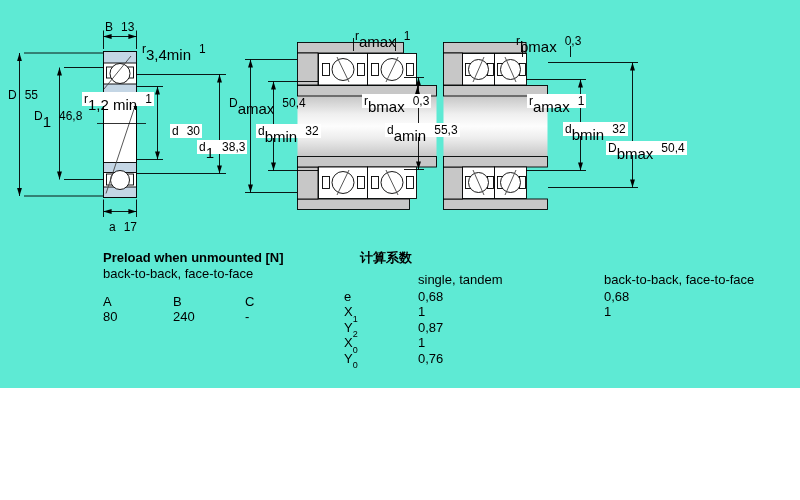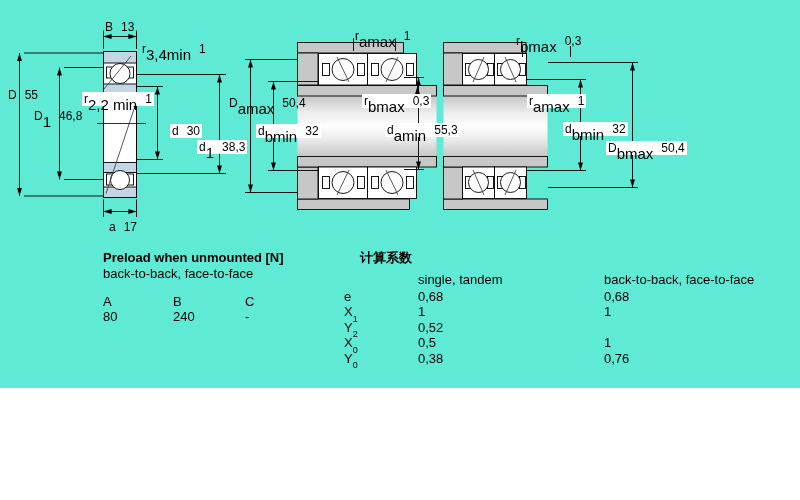--- a/index.html
+++ b/index.html
@@ -208,21 +208,21 @@
 
       <line x1="522.5" y1="46" x2="522.5" y2="57" stroke="#000" stroke-width="0.9"></line>
       <line x1="570.5" y1="46" x2="570.5" y2="57" stroke="#000" stroke-width="0.9"></line>
     </g>
   </svg>
 
   <div class="dim" style="left:105px;top:20px"><span>B</span><sub></sub><span class="val">13</span></div>
   <div class="dim" style="left:142px;top:42px"><span>r</span><sub>3,4min</sub><span class="val">1</span></div>
   <div class="dim" style="left:8px;top:88px"><span>D</span><sub></sub><span class="val">55</span></div>
   <div class="dim" style="left:34px;top:109px"><span>D</span><sub>1</sub><span class="val">46,8</span></div>
-  <div class="dim wbg" style="left:82px;top:92px"><span>r</span><sub>2,2 min</sub><span class="val">1</span></div>
+  <div class="dim wbg" style="left:82px;top:92px"><span>r</span><sub>1,2 min</sub><span class="val">1</span></div>
   <div class="dim wbg" style="left:170px;top:124px"><span>d</span><sub></sub><span class="val">30</span></div>
   <div class="dim wbg" style="left:197px;top:140px"><span>d</span><sub>1</sub><span class="val">38,3</span></div>
   <div class="dim" style="left:109px;top:220px"><span>a</span><sub></sub><span class="val">17</span></div>
 
   <div class="dim" style="left:355px;top:29px"><span>r</span><sub>amax</sub><span class="val">1</span></div>
   <div class="dim" style="left:229px;top:96px"><span>D</span><sub>amax</sub><span class="val">50,4</span></div>
   <div class="dim wbg" style="left:362px;top:94px"><span>r</span><sub>bmax</sub><span class="val">0,3</span></div>
   <div class="dim wbg" style="left:256px;top:124px"><span>d</span><sub>bmin</sub><span class="val">32</span></div>
   <div class="dim wbg" style="left:385px;top:123px"><span>d</span><sub>amin</sub><span class="val">55,3</span></div>
 
@@ -262,27 +262,25 @@
       <span class="fc1">0,68</span>
       <span class="fc2">0,68</span>
     </div>
     <div class="frow">
       <span class="fc0"><span>X</span><sub>1</sub></span>
       <span class="fc1">1</span>
       <span class="fc2">1</span>
     </div>
     <div class="frow">
       <span class="fc0"><span>Y</span><sub>2</sub></span>
-      <span class="fc1">0,52</span>
+      <span class="fc1">0,87</span>
     </div>
     <div class="frow">
       <span class="fc0"><span>X</span><sub>0</sub></span>
-      <span class="fc1">0,5</span>
       <span class="fc2">1</span>
     </div>
     <div class="frow">
       <span class="fc0"><span>Y</span><sub>0</sub></span>
-      <span class="fc1">0,38</span>
       <span class="fc2">0,76</span>
     </div>
   </div>
 
 </div>
 
 </body></html>

